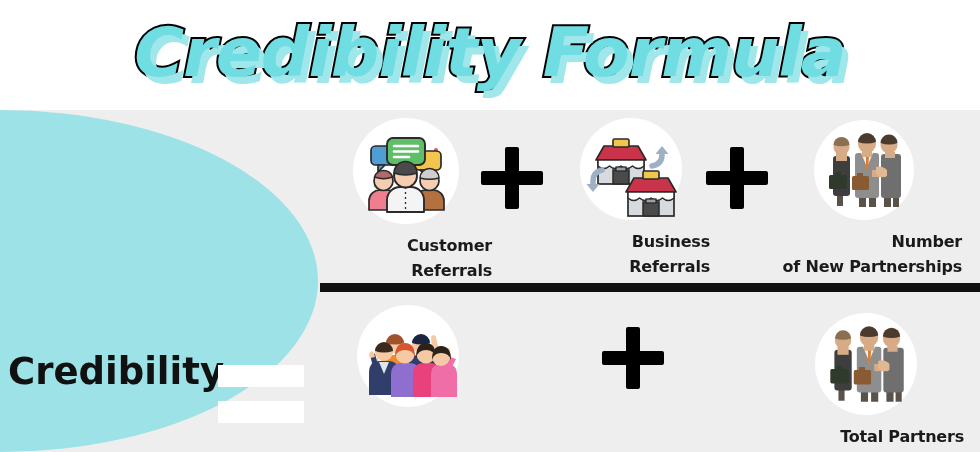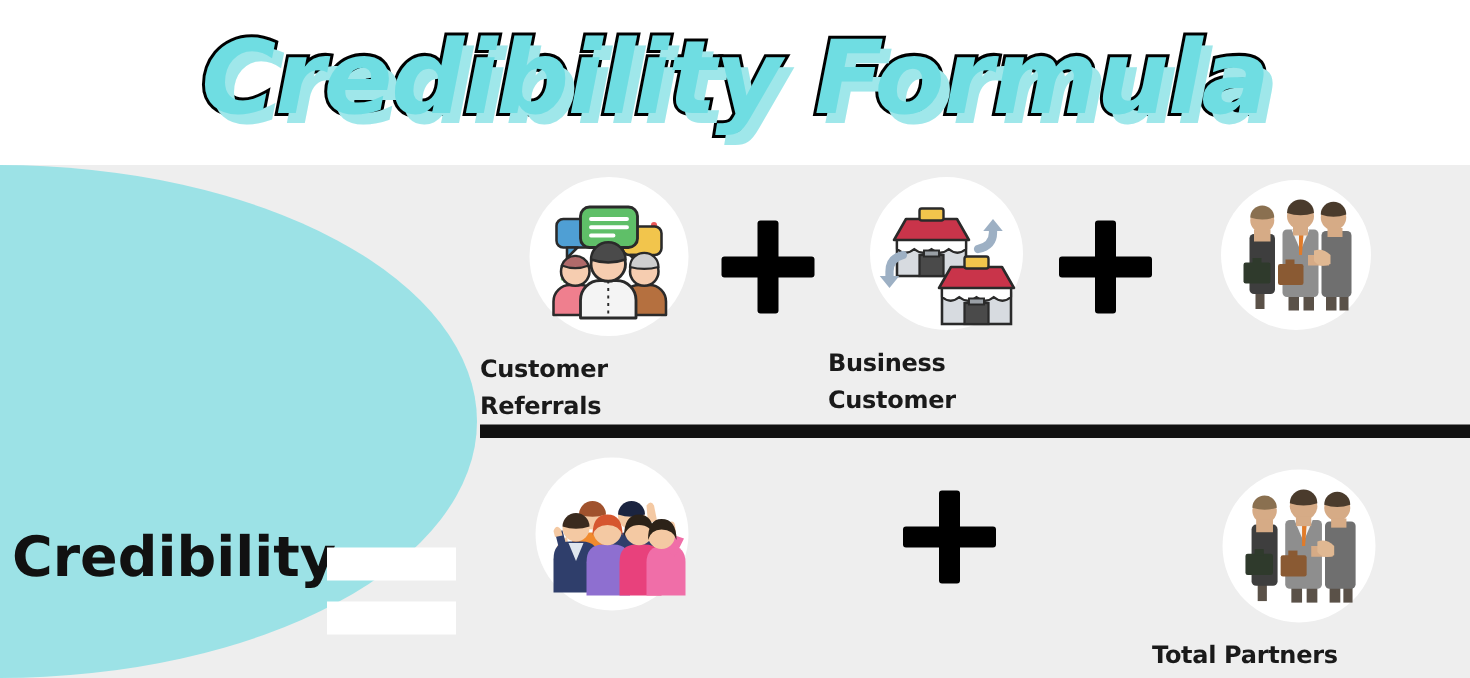--- a/index.html
+++ b/index.html
@@ -86,21 +86,21 @@
   #fraction-bar {
     position: absolute;
     left: 320px; top: 173px;
     width: 660px; height: 9px;
     background: #111111;
   }
 
   
   .cell {
     position: absolute;
-    text-align: left;
+    text-align: right;
   }
   .circle {
     position: relative;
     margin: 0 auto;
     border-radius: 50%;
     background: #ffffff;
   }
   .cell-label {
     margin-top: 9px;
     font-family: "DejaVu Sans", sans-serif;
@@ -222,21 +222,21 @@
               <path d="M16 42 l8 -14 h34 l8 14 z" fill="#c9344a" stroke="#2a2a2a" stroke-width="1.7" stroke-linejoin="round"></path>
               <rect x="33" y="21" width="16" height="8" rx="1.5" fill="#f2c54c" stroke="#2a2a2a" stroke-width="1.6"></rect>
               <path d="M18 42 h46 v6 q-5.7 5 -11.5 0 q-5.7 5 -11.5 0 q-5.7 5 -11.5 0 q-5.7 5 -11.5 0 z" fill="#ffffff" stroke="#2a2a2a" stroke-width="1.5" stroke-linejoin="round"></path>
               <rect x="33" y="52" width="16" height="14" fill="#4a4a4a" stroke="#2a2a2a" stroke-width="1.5"></rect>
               <rect x="36" y="49" width="10" height="4" fill="#9aa0a6" stroke="#2a2a2a" stroke-width="1.3"></rect>
             </g>
           </svg>
         </span>
       </div>
       <div class="cell-label">Business
-Customer</div>
+Referrals</div>
     </div>
 
     <div class="plus" style="left:706px; top:37px; width:62px; height:62px;">
       <i class="h"></i>
         <i class="v"></i>
     </div>
 
     <div class="cell" style="left:766px; top:10px; width:196px;">
       <div class="circle" style="width:100px;height:100px;">
         <span>
@@ -273,20 +273,22 @@
               <circle cx="75" cy="25" r="8.5" fill="#d6ab86"></circle>
               <path d="M66.5 23 a8.5 8.5 0 0 1 17 0 q-8.5 3 -17 0 z" fill="#4a3b2c"></path>
               <rect x="71" y="32" width="10" height="6" fill="#d6ab86"></rect>
 
               <path d="M58 50 l14 0 l0 7 l-14 0 z" fill="#d6ab86"></path>
               <path d="M62 47 q6 -2 11 3 l0 6 q-7 3 -11 -2 z" fill="#e0b892"></path>
             </g>
           </svg>
         </span>
       </div>
+      <div class="cell-label">Number
+of New Partnerships</div>
     </div>
 
     <div class="cell" style="left:322px; top:195px; width:172px;">
       <div class="circle" style="width:102px;height:102px;">
         <span>
           <svg width="102" height="102" viewBox="0 0 102 102">
 
             <g>
               <path d="M24 60 q0 -10 10 -10 h8 q10 0 10 10 v22 h-28 z" fill="#f08a2e"></path>
               <circle cx="38" cy="39" r="9" fill="#f4c9a3"></circle>

